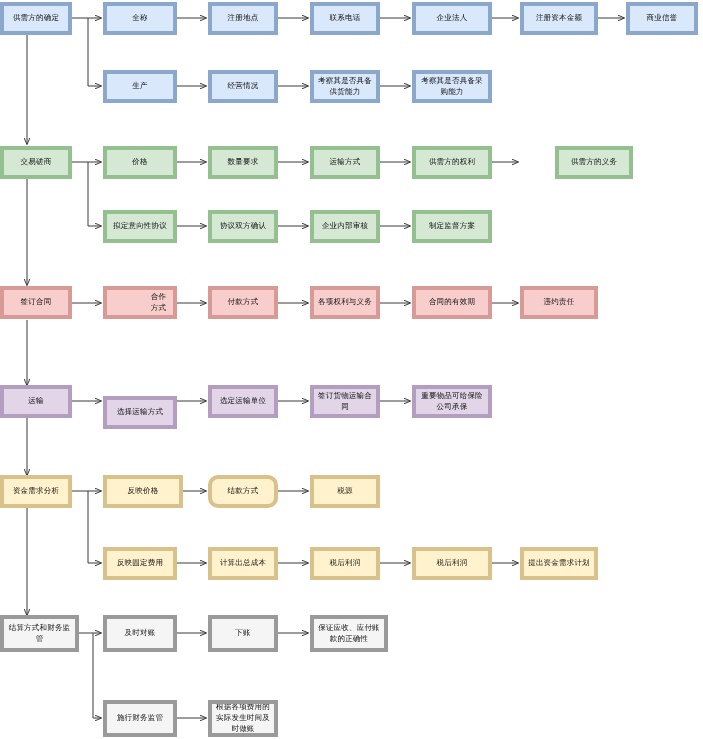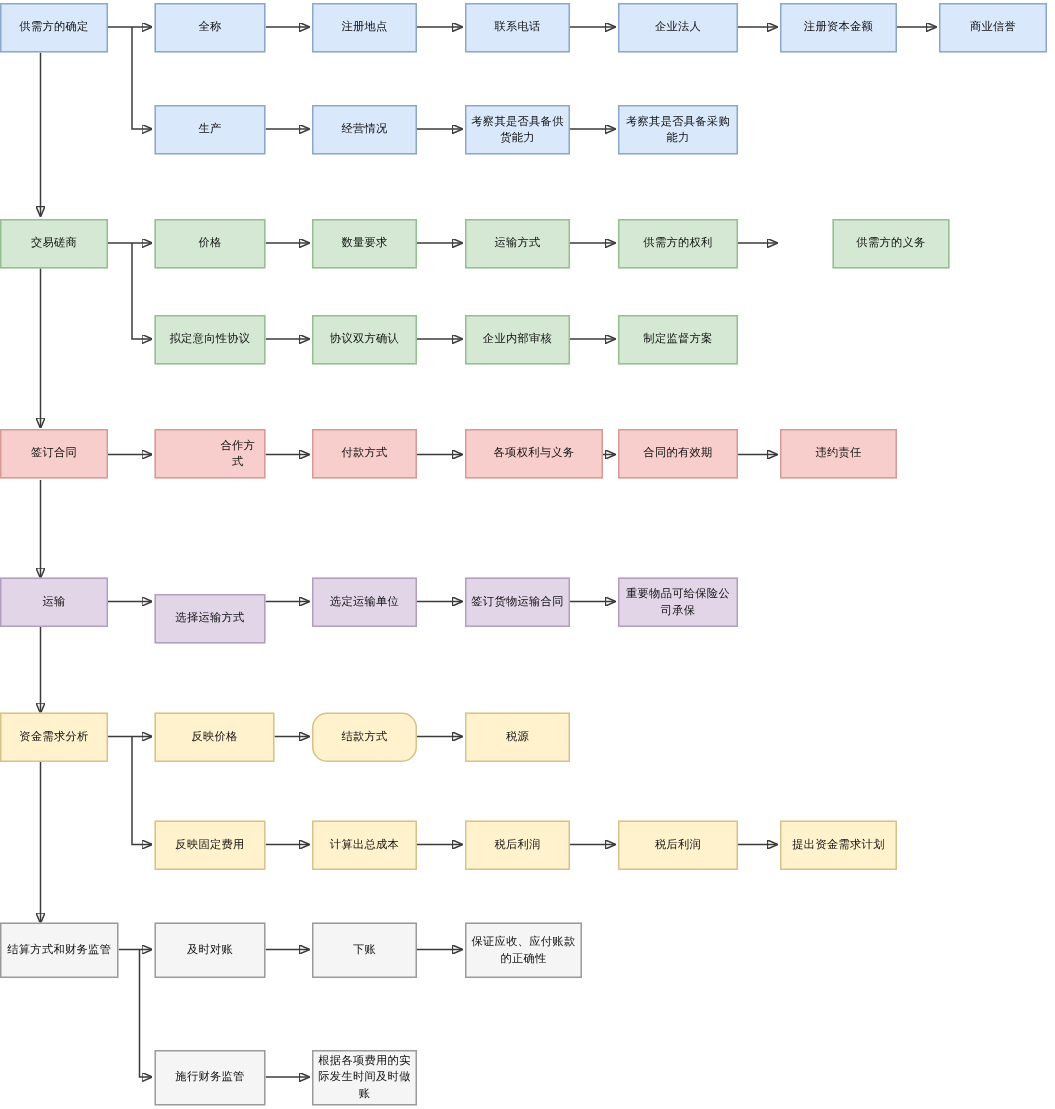--- a/index.html
+++ b/index.html
@@ -16,21 +16,21 @@
   }
   #flowchart {
     position: absolute;
     inset: 0;
     width: 703px;
     height: 739px;
   }
   .node {
     position: absolute;
     box-sizing: border-box;
-    border: 1px solid #14532d;
+    border: 4px solid #14532d;
     display: flex;
     align-items: center;
     justify-content: center;
     text-align: center;
     font-size: 7.5px;
     line-height: 1.45;
     color: #0f0f0f;
     padding: 1px 3px;
     letter-spacing: 0.2px;
     white-space: pre-line;
@@ -144,21 +144,21 @@
   <div class="node c-green" style="left:520px;top:146px; width:78px;  height:33px;margin-left:35px;">供需方的义务</div>
 
   <div class="node c-green" style="left:103px;top:210px; width:74px;  height:33px;">拟定意向性协议</div>
   <div class="node c-green" style="left:208px;top:210px; width:70px;  height:33px;">协议双方确认</div>
   <div class="node c-green" style="left:310px;top:210px; width:70px;  height:33px;">企业内部审核</div>
   <div class="node c-green" style="left:412px;top:210px; width:80px;  height:33px;">制定监督方案</div>
 
   <div class="node c-red" style="left:0px;  top:286px; width:72px;  height:33px;">签订合同</div>
   <div class="node c-red" style="left:103px;top:286px; width:74px;  height:33px;padding-left:40px;">合作方式</div>
   <div class="node c-red" style="left:208px;top:286px; width:70px;  height:33px;">付款方式</div>
-  <div class="node c-red" style="left:310px;top:286px; width:92px;  height:33px;">各项权利与义务</div>
+  <div class="node c-red" style="left:310px;top:286px; width:70px;  height:33px;">各项权利与义务</div>
   <div class="node c-red" style="left:412px;top:286px; width:80px;  height:33px;">合同的有效期</div>
   <div class="node c-red" style="left:520px;top:286px; width:78px;  height:33px;">违约责任</div>
 
   <div class="node c-purple" style="left:0px;  top:385px; width:72px;  height:33px;">运输</div>
   <div class="node c-purple" style="left:103px;top:396px; width:74px;  height:33px;">选择运输方式</div>
   <div class="node c-purple" style="left:208px;top:385px; width:70px;  height:33px;">选定运输单位</div>
   <div class="node c-purple" style="left:310px;top:385px; width:70px;  height:33px;">签订货物运输合同</div>
   <div class="node c-purple" style="left:412px;top:385px; width:80px;  height:33px;">重要物品可给保险公司承保</div>
 
   <div class="node c-yellow" style="left:0px;  top:475px; width:72px;  height:33px;">资金需求分析</div>

